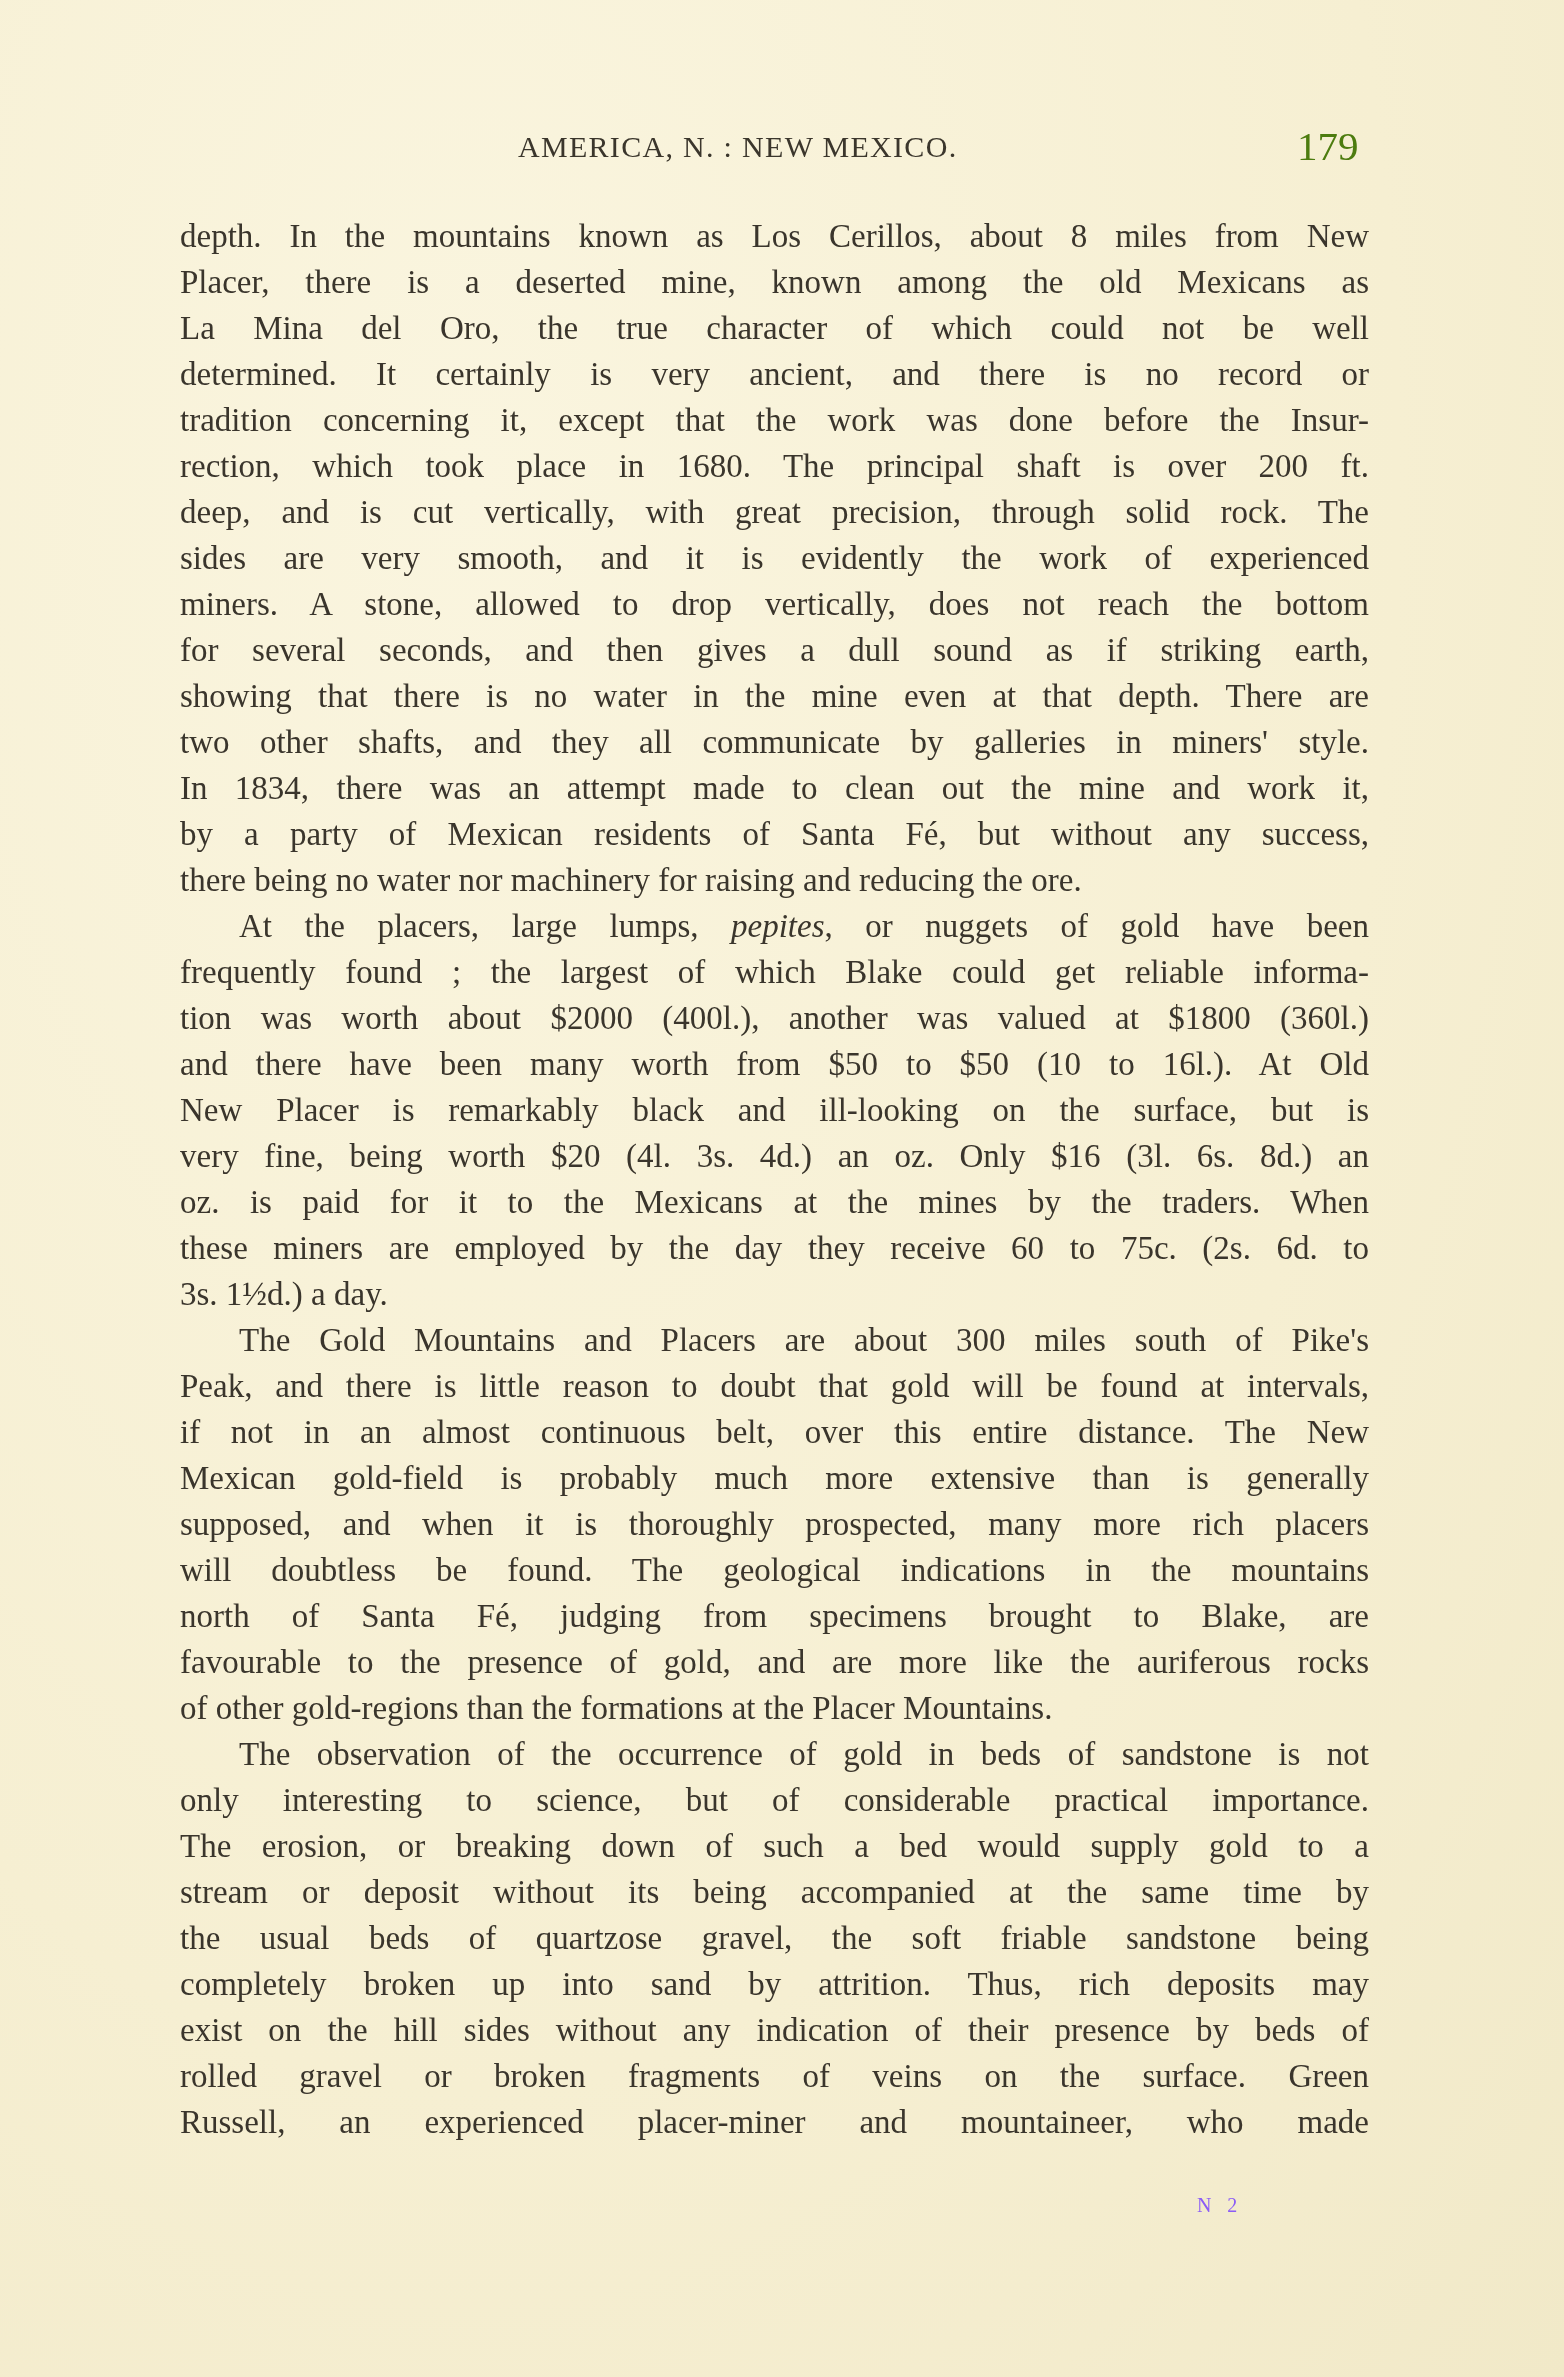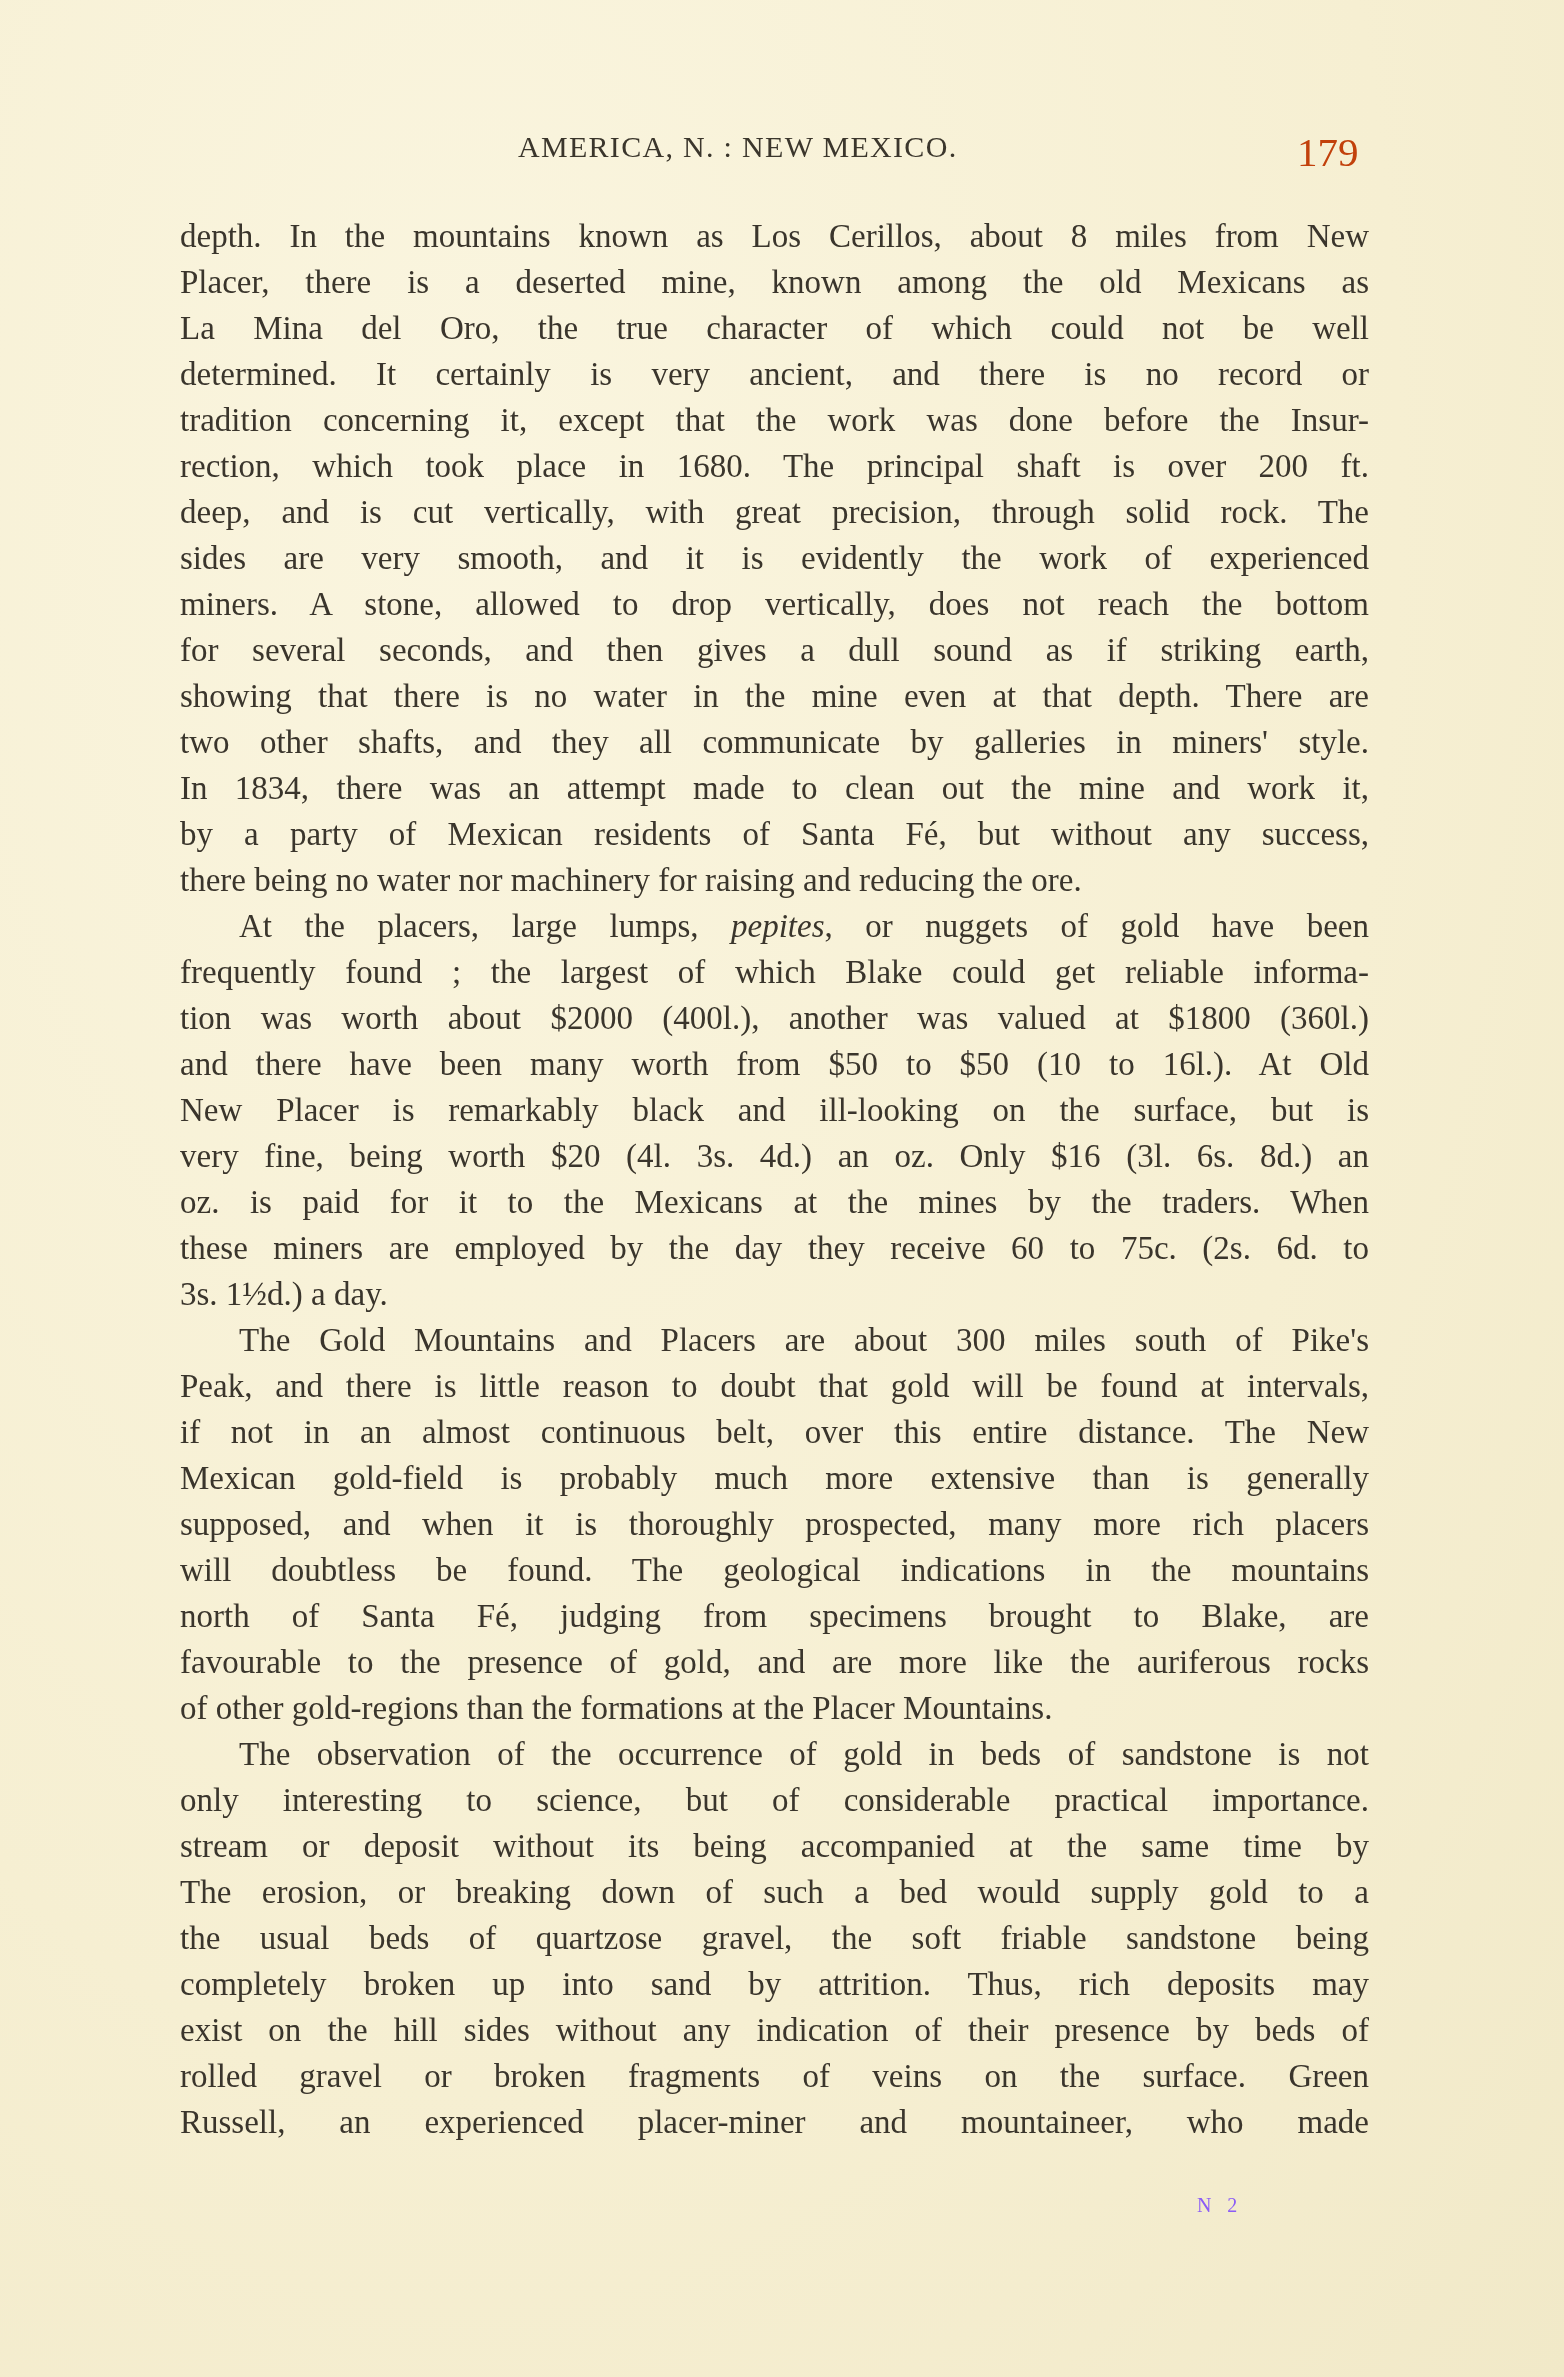--- a/index.html
+++ b/index.html
@@ -10,22 +10,22 @@
     position: relative; overflow: hidden;
     font-family: "Liberation Serif", "DejaVu Serif", serif;
     color: #3a352c;
   }
   .running-head {
     position: absolute; left: 518px; top: 130px;
     font-size: 30px; letter-spacing: 1.3px;
     color: #3b362c;
   }
   .page-number {
-    position: absolute; left: 1297px; top: 128px;
-    font-size: 41px; color: #c2410c;
+    position: absolute; left: 1297px; top: 122px;
+    font-size: 41px; color: #4d7c0f;
   }
   .text-block {
     position: absolute; left: 164px; top: 213px; width: 1205px;
   }
   .line {
     display: block; height: 46px; line-height: 46px;
     font-size: 33px; white-space: nowrap;
     text-align: justify; text-align-last: justify; margin-left: 16px;
   }
   .line.last { text-align-last: left; }
@@ -82,22 +82,22 @@
     <span class="line">supposed, and when it is thoroughly prospected, many more rich placers</span>
     <span class="line">will doubtless be found.  The geological indications in the mountains</span>
     <span class="line">north of Santa Fé, judging from specimens brought to Blake, are</span>
     <span class="line">favourable to the presence of gold, and are more like the auriferous rocks</span>
     <span class="line last">of other gold-regions than the formations at the Placer Mountains.</span>
   </div>
 
   <div>
     <span class="line indent">The observation of the occurrence of gold in beds of sandstone is not</span>
     <span class="line">only interesting to science, but of considerable practical importance.</span>
+    <span class="line">The erosion, or breaking down of such a bed would supply gold to a</span>
     <span class="line">stream or deposit without its being accompanied at the same time by</span>
-    <span class="line">The erosion, or breaking down of such a bed would supply gold to a</span>
     <span class="line">the usual beds of quartzose gravel, the soft friable sandstone being</span>
     <span class="line">completely broken up into sand by attrition.  Thus, rich deposits may</span>
     <span class="line">exist on the hill sides without any indication of their presence by beds of</span>
     <span class="line">rolled gravel or broken fragments of veins on the surface.  Green</span>
     <span class="line">Russell, an experienced placer-miner and mountaineer, who made</span>
   </div>
 </div>
 
 <div class="signature">N 2</div>
 

